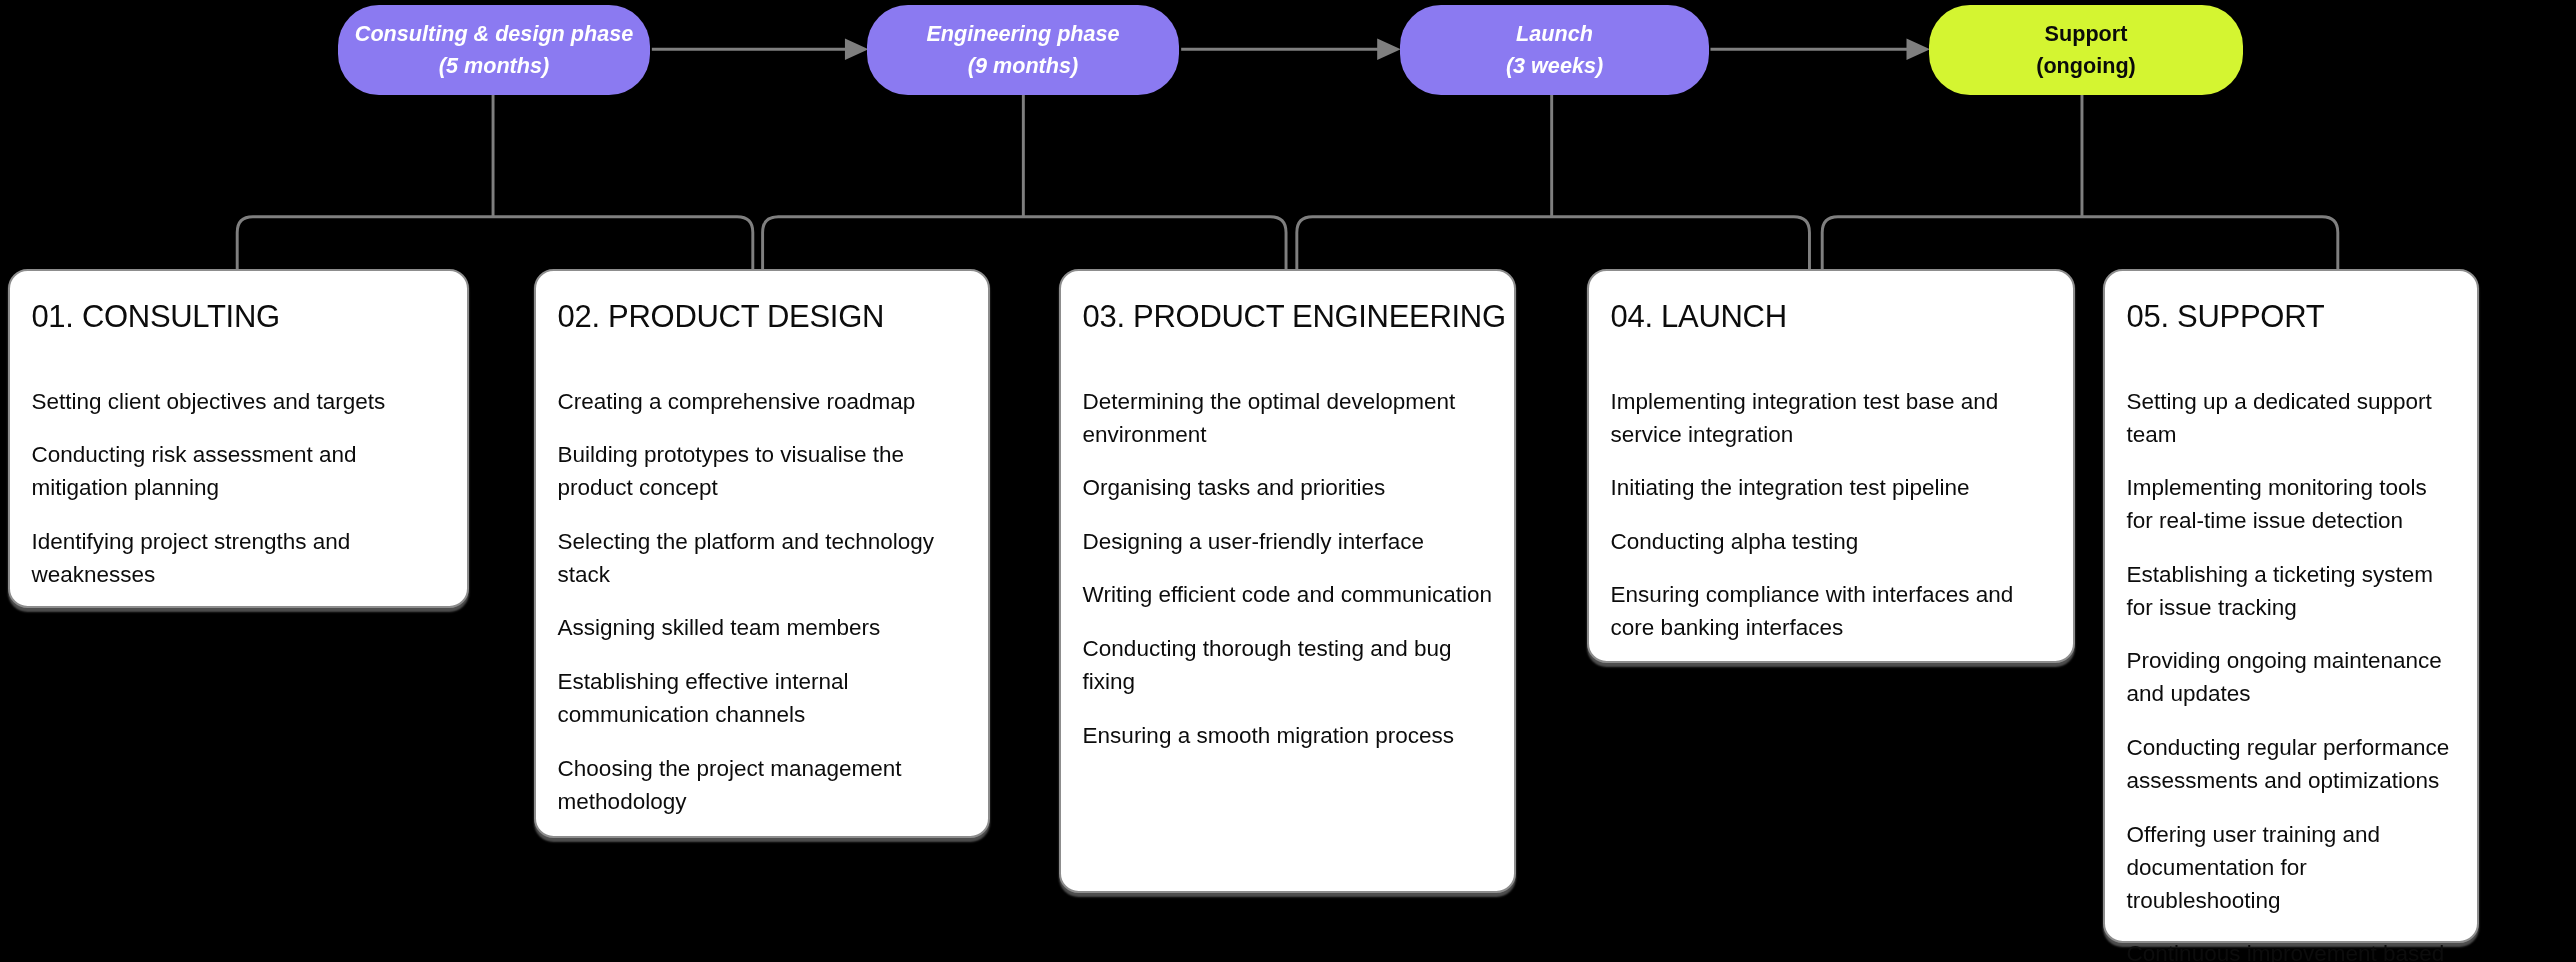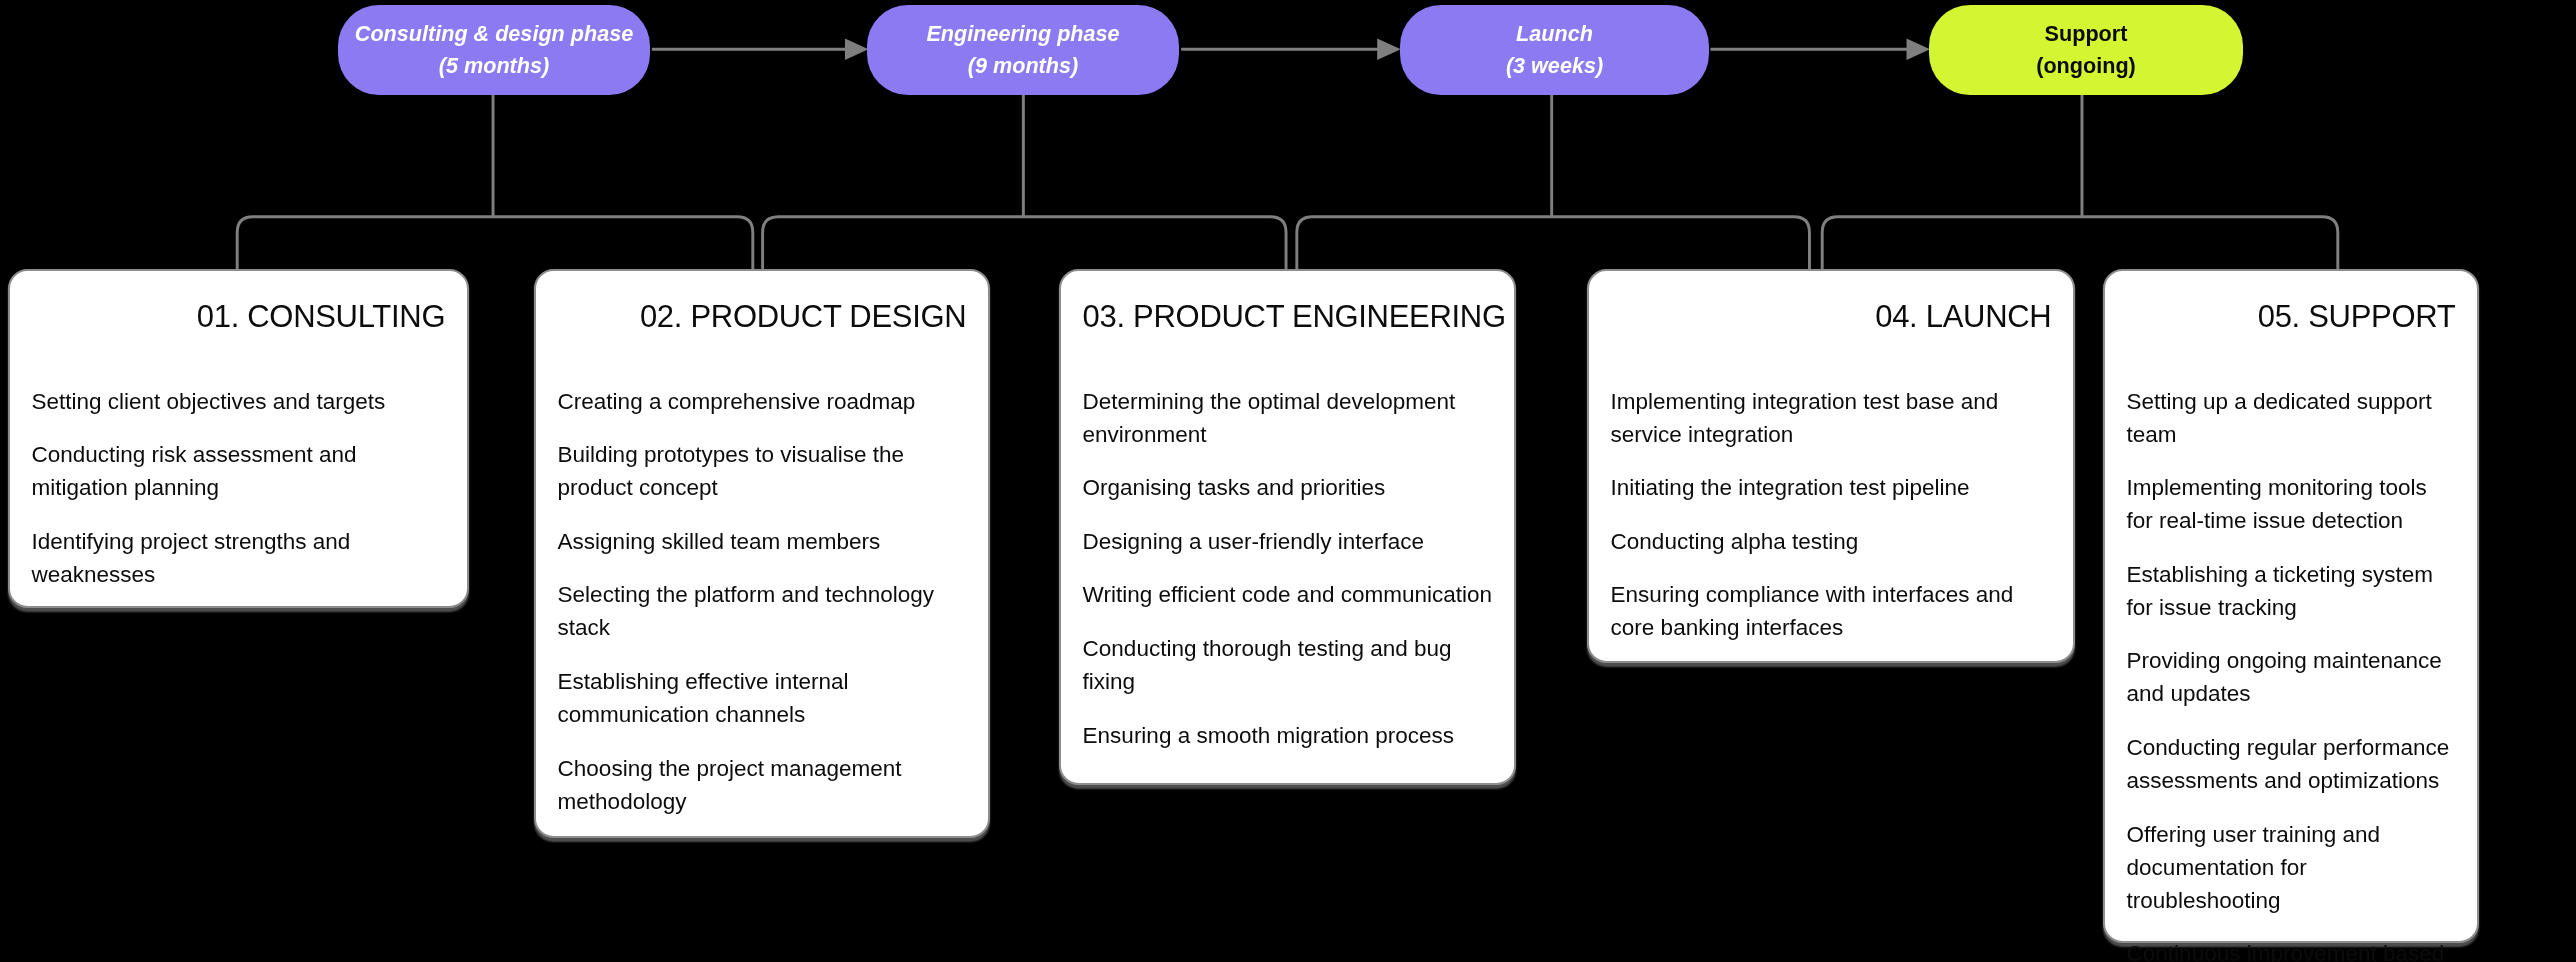--- a/index.html
+++ b/index.html
@@ -36,21 +36,21 @@
 
   
   .card{
     position:absolute;top:269px;background:var(--card-bg);
     border:2px solid var(--card-border);border-radius:19.6px;
     box-shadow:0 3.9px 2px rgba(130,130,130,0.6);
     padding:23.5px 21.6px;z-index:2;color:var(--ink);
   }
   .card h2{
     font-size:31px;font-weight:500;letter-spacing:-0.3px;white-space:nowrap;
-    margin:3.9px 0 49px 0;line-height:1.2;text-align:right;
+    margin:3.9px 0 49px 0;line-height:1.2;
   }
   .card p{
     font-size:22.5px;line-height:33px;margin:0 0 20.6px 0;
   }
   .card p:last-child{margin-bottom:0;}
 </style>
 </head>
 <body>
 
 <div class="canvas">
@@ -96,27 +96,27 @@
     <h2>01. CONSULTING</h2>
     <p>Setting client objectives and targets</p>
     <p>Conducting risk assessment and mitigation planning</p>
     <p>Identifying project strengths and weaknesses</p>
   </div>
 
   <div class="card" style="left:534px;width:456px;height:569px;">
     <h2>02. PRODUCT DESIGN</h2>
     <p>Creating a comprehensive roadmap</p>
     <p>Building prototypes to visualise the product concept</p>
+    <p>Selecting the platform and technology stack</p>
     <p>Assigning skilled team members</p>
-    <p>Selecting the platform and technology stack</p>
     <p>Establishing effective internal communication channels</p>
     <p>Choosing the project management methodology</p>
   </div>
 
-  <div class="card" style="left:1059px;width:457px;height:516px;">
+  <div class="card" style="left:1059px;width:457px;height:624px;">
     <h2>03. PRODUCT ENGINEERING</h2>
     <p>Determining the optimal development environment</p>
     <p>Organising tasks and priorities</p>
     <p>Designing a user-friendly interface</p>
     <p>Writing efficient code and communication</p>
     <p>Conducting thorough testing and bug fixing</p>
     <p>Ensuring a smooth migration process</p>
   </div>
 
   <div class="card" style="left:1587px;width:488px;height:394px;">

